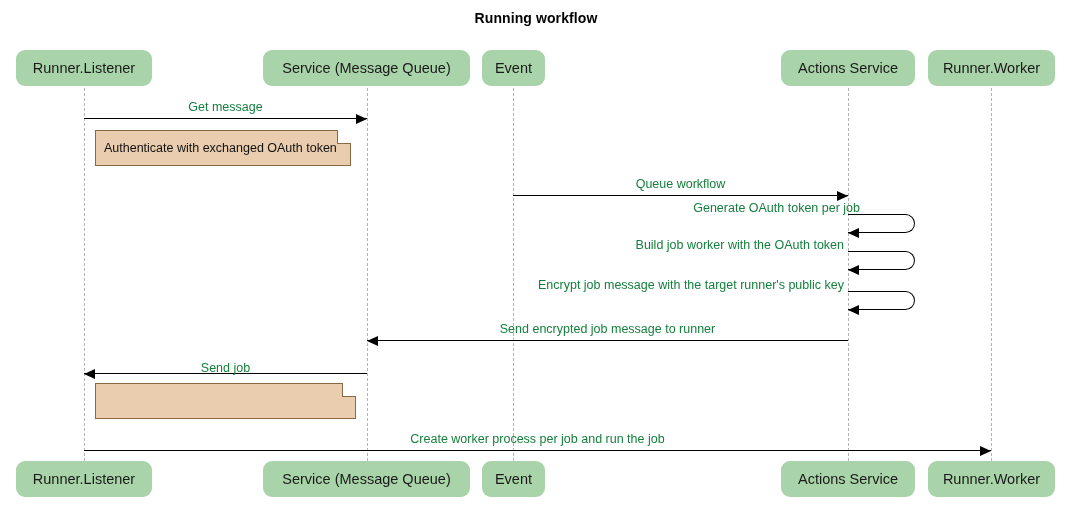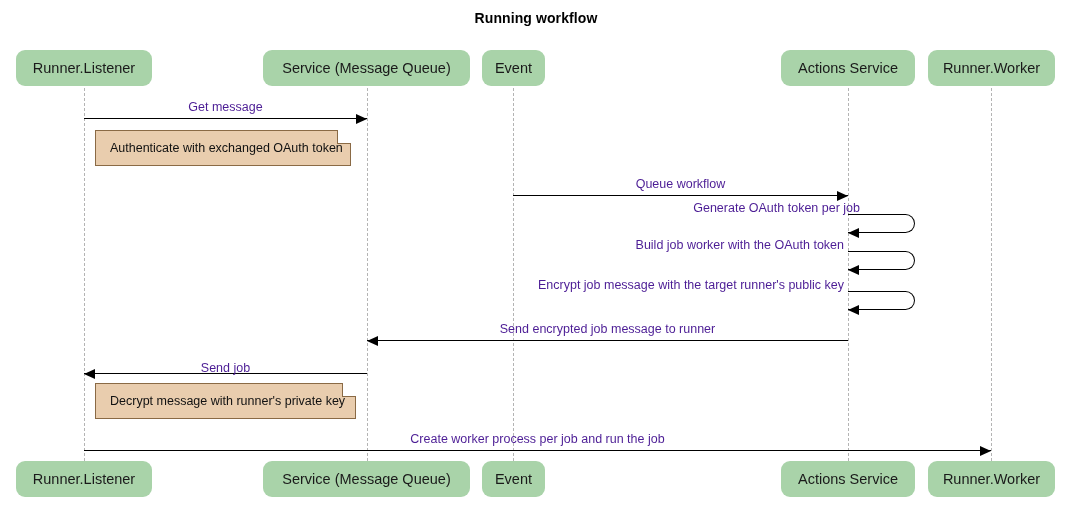--- a/index.html
+++ b/index.html
@@ -46,21 +46,21 @@
     position:absolute;
     width:0;height:0;
     border-top:5px solid transparent;
     border-bottom:5px solid transparent;
   }
   .arrowhead.right{border-left:11px solid #000000;}
   .arrowhead.left{border-right:11px solid #000000;}
 
   .msg-label{
     position:absolute;
-    font-size:12.5px;color:#4c1d95;
+    font-size:12.5px;color:#15803d;
     white-space:nowrap;
     text-align:center;
   }
 
   
   .selfloop{
     position:absolute;
     box-sizing:border-box;
     border:1.6px solid #000000;
     border-left:none;
@@ -69,21 +69,21 @@
   }
 
   
   .note{
     position:absolute;
     box-sizing:border-box;
     background:#e9cdae;
     border:1px solid #8a6a45;
     display:flex;align-items:center;
     font-size:12.5px;color:#111111;
-    padding-left:14px;
+    padding-left:8px;
     white-space:nowrap;
   }
   .note-fold{
     position:absolute;
     right:-1px;top:-1px;
     width:13px;height:13px;
     background:#ffffff;
     border-left:1px solid #8a6a45;
     border-bottom:1px solid #8a6a45;
   }
@@ -151,17 +151,16 @@
       <div class="arrowhead left" style="left: 848px; top: 265px;"></div>
       <div class="msg-label" style="left: 0px; top: 238px; width: 844px; text-align: right;">Build job worker with the OAuth token</div>
       <div class="selfloop" style="left: 848px; top: 291px; width: 67px; height: 19px;"></div>
       <div class="arrowhead left" style="left: 848px; top: 305px;"></div>
       <div class="msg-label" style="left: 0px; top: 278px; width: 844px; text-align: right;">Encrypt job message with the target runner's public key</div>
       <div class="note" style="left: 95px; top: 130px; width: 256px; height: 36px;">
         <span>Authenticate with exchanged OAuth token</span>
         <div class="note-fold"></div>
       </div>
       <div class="note" style="left: 95px; top: 383px; width: 261px; height: 36px;">
-        <span>Decrypt message with runner's private key</span>
         <div class="note-fold"></div>
       </div>
     </div>
 </div>
 
 </body></html>

